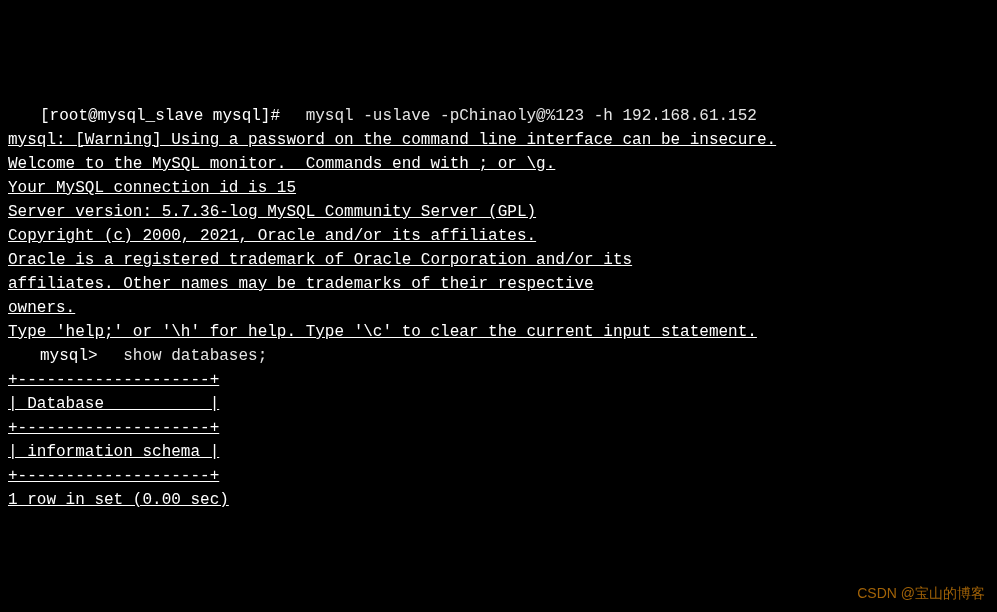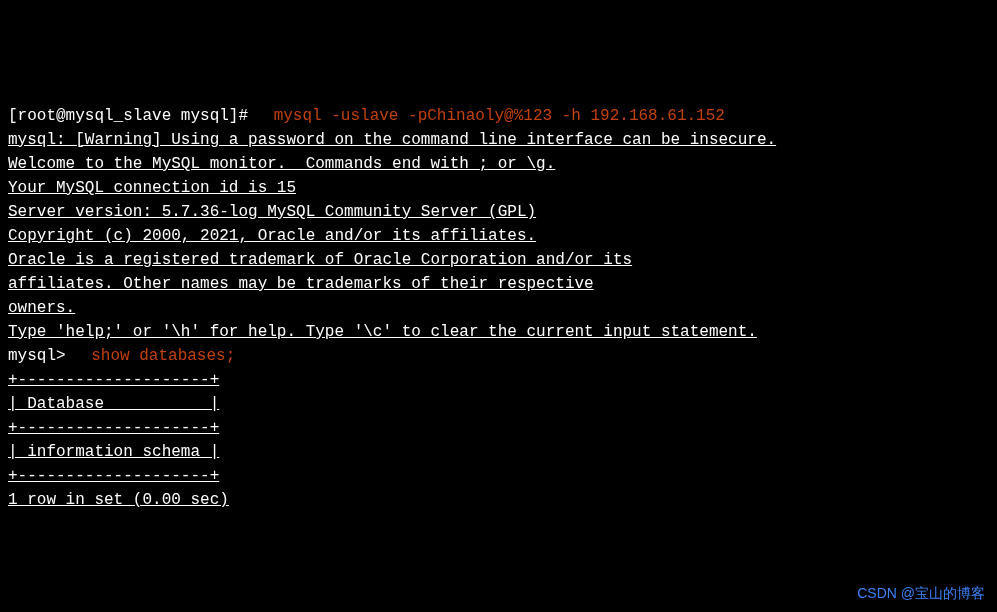--- a/index.html
+++ b/index.html
@@ -20,34 +20,35 @@
       position: relative;
       white-space: pre-wrap;
       word-break: break-all;
     }
     .terminal {
       white-space: pre-wrap;
       word-break: break-all;
     }
     .prompt {
       color: #ffffff;
+      margin-left: 32px;
     }
     .command {
-      color: #c2410c;
+      color: #e5e5e5;
       padding-left: 16px;
     }
     .output {
       color: #ffffff;
       text-decoration: underline;
     }
     .watermark {
       position: absolute;
       bottom: 8px;
       right: 12px;
-      color: #3b82f6;
+      color: #a16207;
       font-size: 14px;
       font-family: sans-serif;
     }
     .line {
       display: block;
     }
   </style>
 </head>
 <body>
 

